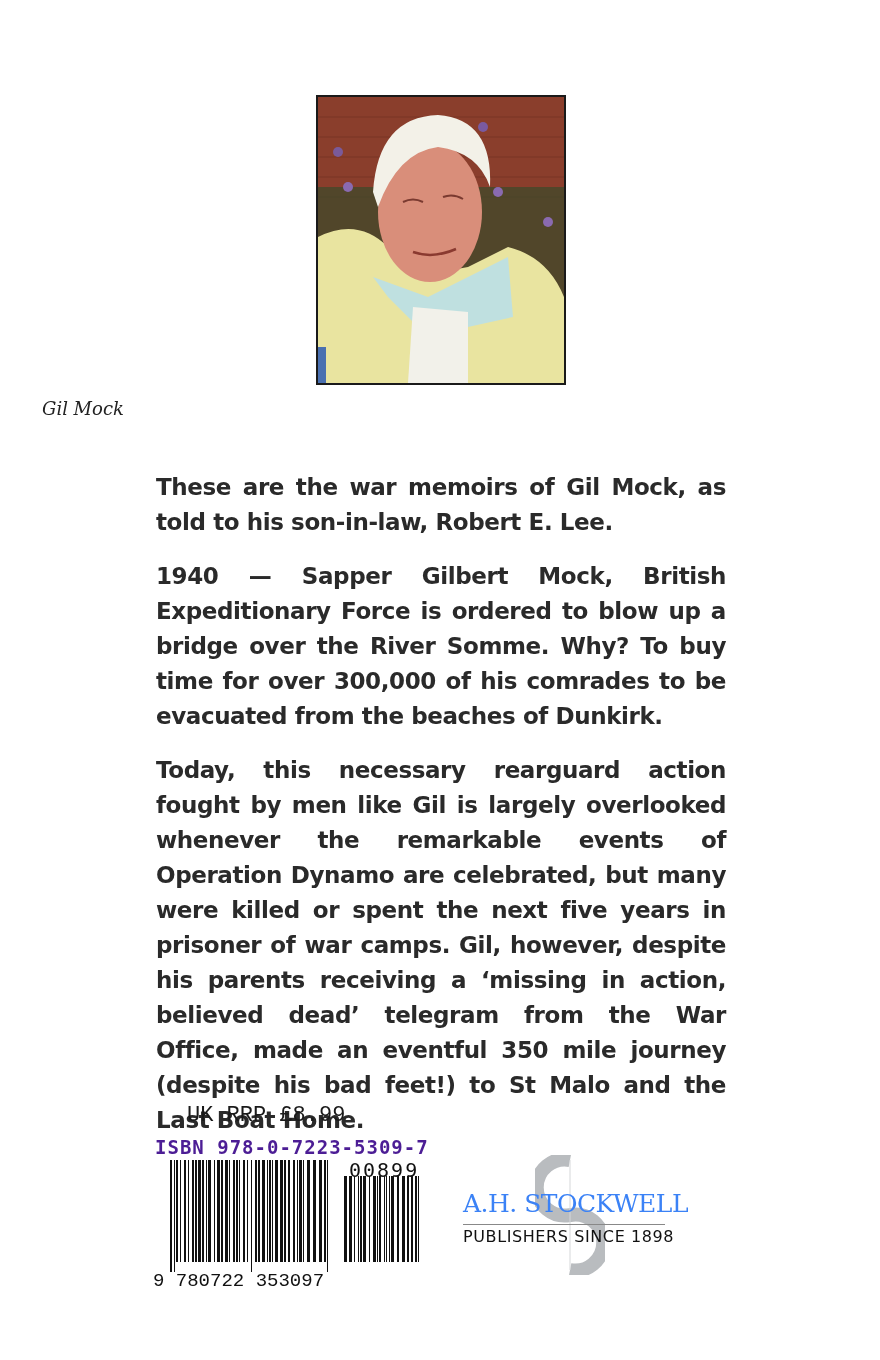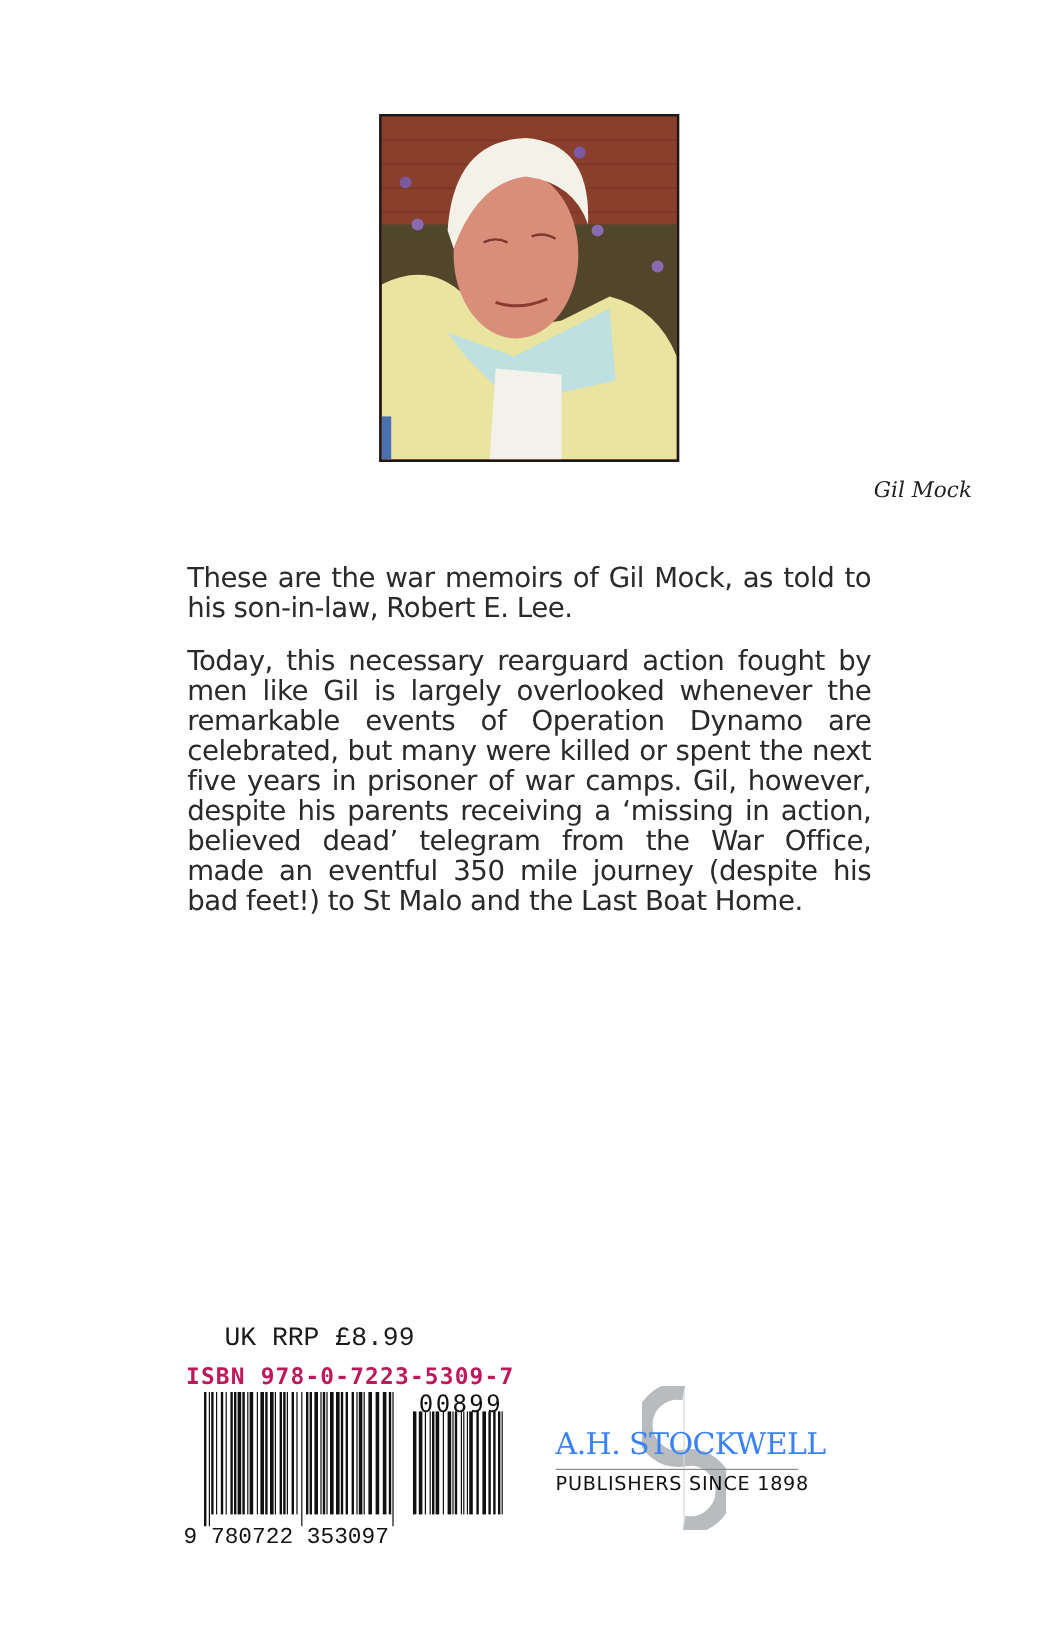--- a/index.html
+++ b/index.html
@@ -1,23 +1,23 @@
 <!DOCTYPE html>
 <html><head>
 <meta charset="utf-8">
 <style>
   html, body { margin: 0; padding: 0; background: #ffffff; }
   body { width: 880px; height: 1360px; position: relative; overflow: hidden; font-family: "DejaVu Sans", sans-serif; color: #222; }
   .photo { position: absolute; left: 316px; top: 95px; width: 246px; height: 286px; border: 2px solid #1a1a1a; overflow: hidden; background: #7a3a2a; }
   .photo svg { display: block; width: 100%; height: 100%; }
-  .caption { position: absolute; left: 0; width: 810px; top: 398px; text-align: right; font-family: "DejaVu Serif", serif; font-style: italic; font-size: 18px; color: #222; }
-  .blurb { position: absolute; left: 156px; width: 570px; top: 470px; font-family: "DejaVu Sans", sans-serif; font-weight: 400; font-size: 23px; line-height: 25px; color: #2a2a2a; letter-spacing: -0.4px; }
+  .caption { position: absolute; left: 0; width: 810px; top: 398px; text-align: left; font-family: "DejaVu Serif", serif; font-style: italic; font-size: 18px; color: #222; padding-left: 42px; }
+  .blurb { position: absolute; left: 156px; width: 570px; top: 470px; font-family: "DejaVu Sans", sans-serif; font-weight: 700; font-size: 23px; line-height: 35px; color: #2a2a2a; letter-spacing: -0.4px; }
   .blurb p { margin: 0 0 19px 0; text-align: justify; }
   .price { position: absolute; left: 155px; top: 1103px; font-family: Liberation Mono, monospace; font-size: 22px; color: #1a1a1a; margin-left: 32px; }
-  .isbn { position: absolute; left: 155px; top: 1136px; font-family: "DejaVu Sans Mono", monospace; font-size: 19px; color: #be185d; letter-spacing: 1px; font-weight: bold; }
+  .isbn { position: absolute; left: 155px; top: 1136px; font-family: "DejaVu Sans Mono", monospace; font-size: 19px; color: #4c1d95; letter-spacing: 1px; font-weight: bold; }
   .barcode { position: absolute; left: 170px; top: 1160px; width: 160px; height: 112px; }
   .addon { position: absolute; left: 344px; top: 1176px; width: 80px; height: 96px; }
   .addon-code { position: absolute; left: 349px; top: 1158px; font-family: "DejaVu Sans Mono", monospace; font-size: 20px; letter-spacing: 2px; color: #111; }
   .barnum { position: absolute; left: 153px; top: 1270px; font-family: Liberation Mono, monospace; font-size: 19px; color: #111; }
   .barnum span { background: #fff; }
   .logo { position: absolute; left: 460px; top: 1155px; width: 220px; height: 120px; }
   .logo-s { position: absolute; left: 75px; top: 0; width: 70px; height: 120px; }
   .logo-title { position: absolute; left: 3px; top: 34px; font-family: "DejaVu Serif", serif; font-size: 25px; color: #3b82f6; letter-spacing: -0.5px; white-space: nowrap; }
   .logo-rule { position: absolute; left: 3px; top: 69px; width: 202px; height: 1px; background: #888; }
   .logo-sub { position: absolute; left: 3px; top: 72px; font-family: "DejaVu Sans", sans-serif; font-size: 16px; color: #111; letter-spacing: 0.6px; white-space: nowrap; }
@@ -49,20 +49,21 @@
     <path d="M85,105 Q95,100 105,105" stroke="#7a3a30" stroke-width="2" fill="none"></path>
     <path d="M125,100 Q135,96 145,102" stroke="#7a3a30" stroke-width="2" fill="none"></path>
     <path d="M95,155 Q115,162 138,152" stroke="#8a3a30" stroke-width="2.5" fill="none"></path>
     <rect x="0" y="250" width="8" height="36" fill="#4a70b0"></rect>
   </svg>
 </div>
 <div class="caption">Gil Mock</div>
 
 <div class="blurb">
   <p>These are the war memoirs of Gil Mock, as told to his son-in-law, Robert E. Lee.</p>
+  <p>1940 — Sapper Gilbert Mock, British Expeditionary Force is ordered to blow up a bridge over the River Somme. Why? To buy time for over 300,000 of his comrades to be evacuated from the beaches of Dunkirk.</p>
   <p>Today, this necessary rearguard action fought by men like Gil is largely overlooked whenever the remarkable events of Operation Dynamo are celebrated, but many were killed or spent the next five years in prisoner of war camps. Gil, however, despite his parents receiving a ‘missing in action, believed dead’ telegram from the War Office, made an eventful 350 mile journey (despite his bad feet!) to St Malo and the Last Boat Home.</p>
 </div>
 
 <div class="price">UK RRP £8.99</div>
 <div class="isbn">ISBN 978-0-7223-5309-7</div>
 
 <svg class="barcode" id="barcode-main" viewBox="0 0 160 112" preserveAspectRatio="none">
     <rect x="0" y="0" width="2" height="112" fill="#111"></rect>
     <rect x="4" y="0" width="1" height="112" fill="#111"></rect>
     <rect x="6" y="0" width="2" height="102" fill="#111"></rect>

